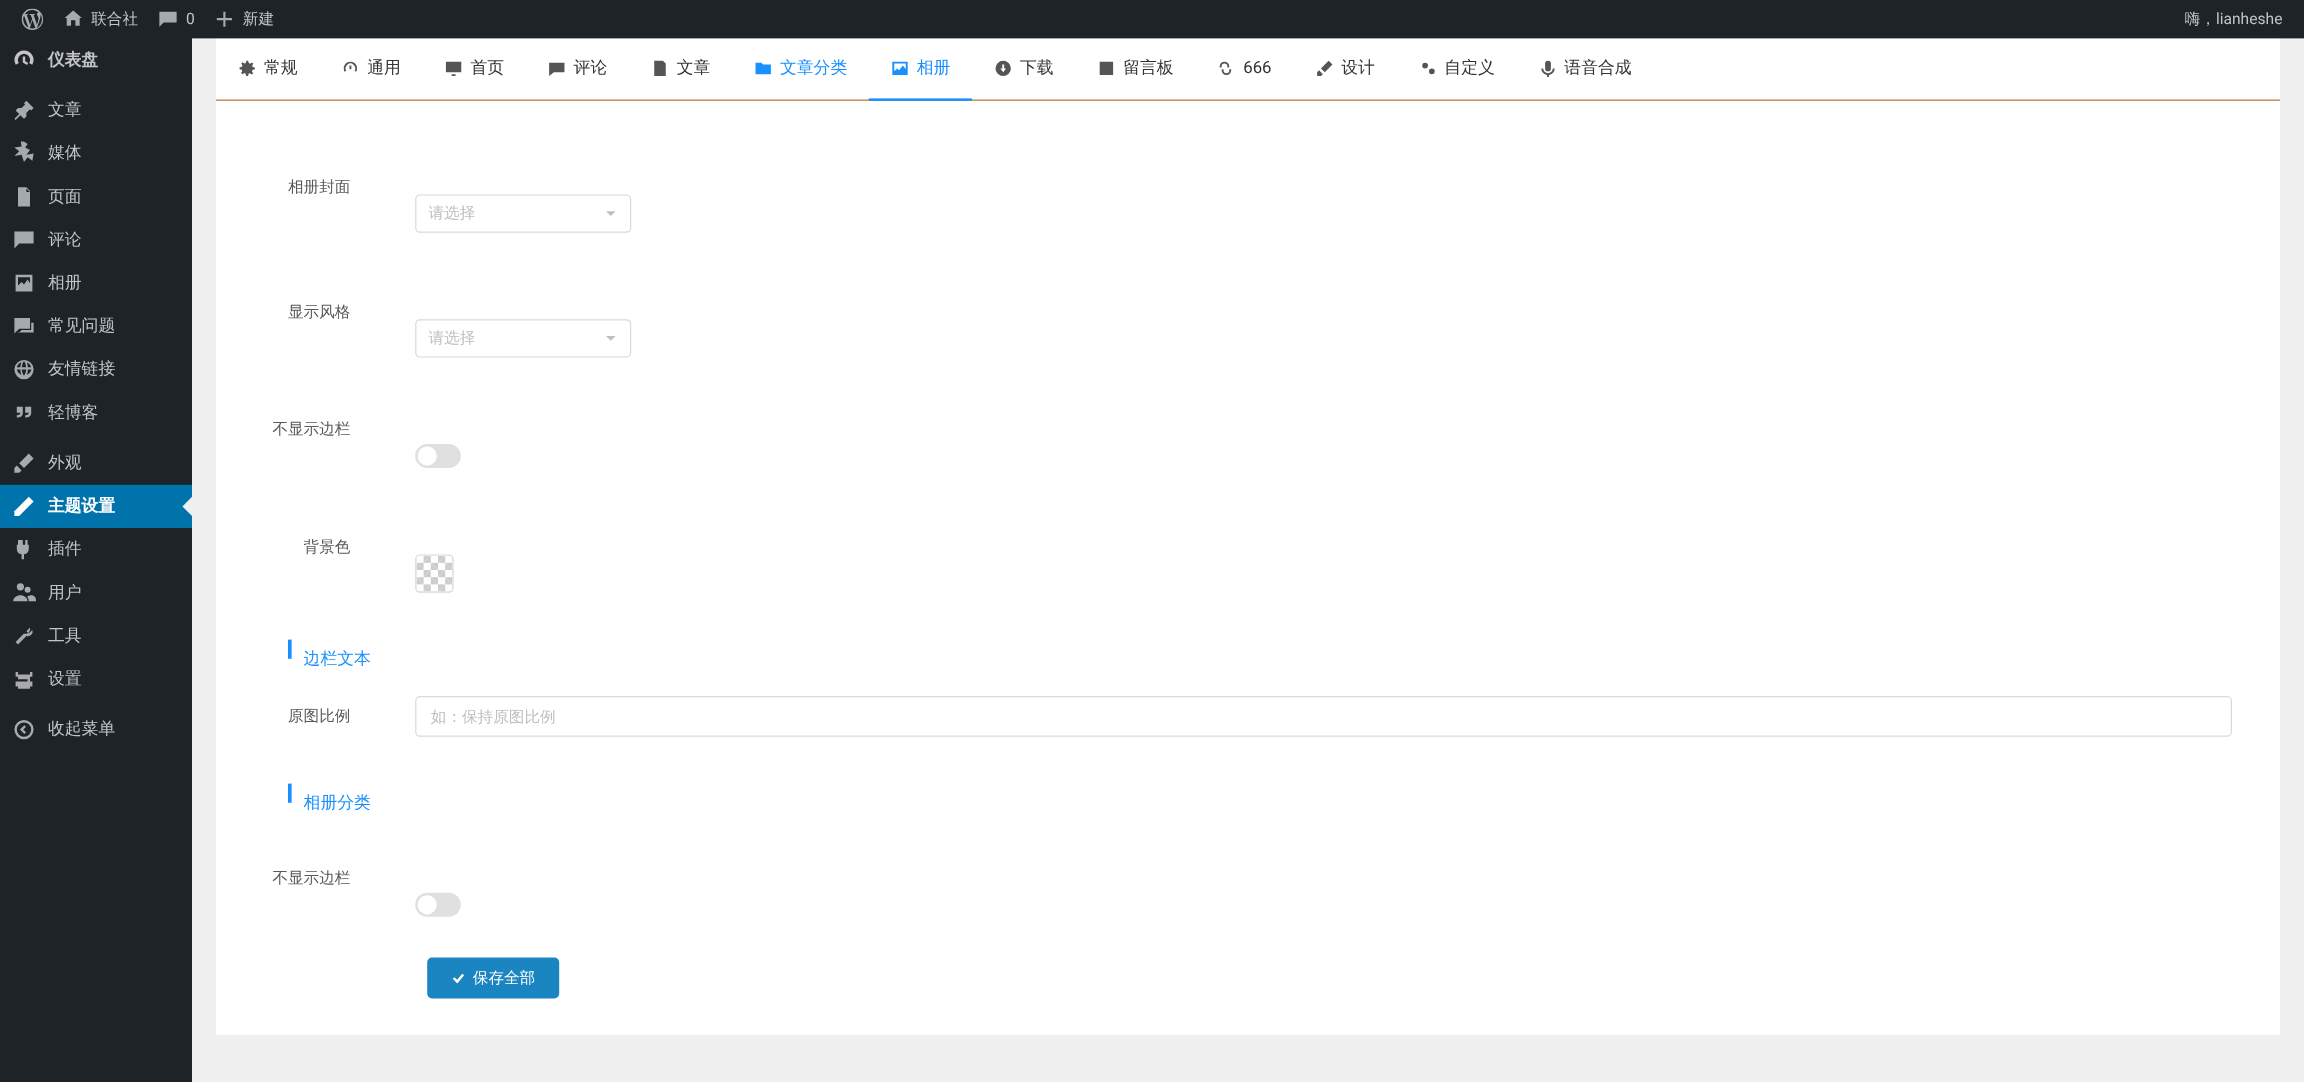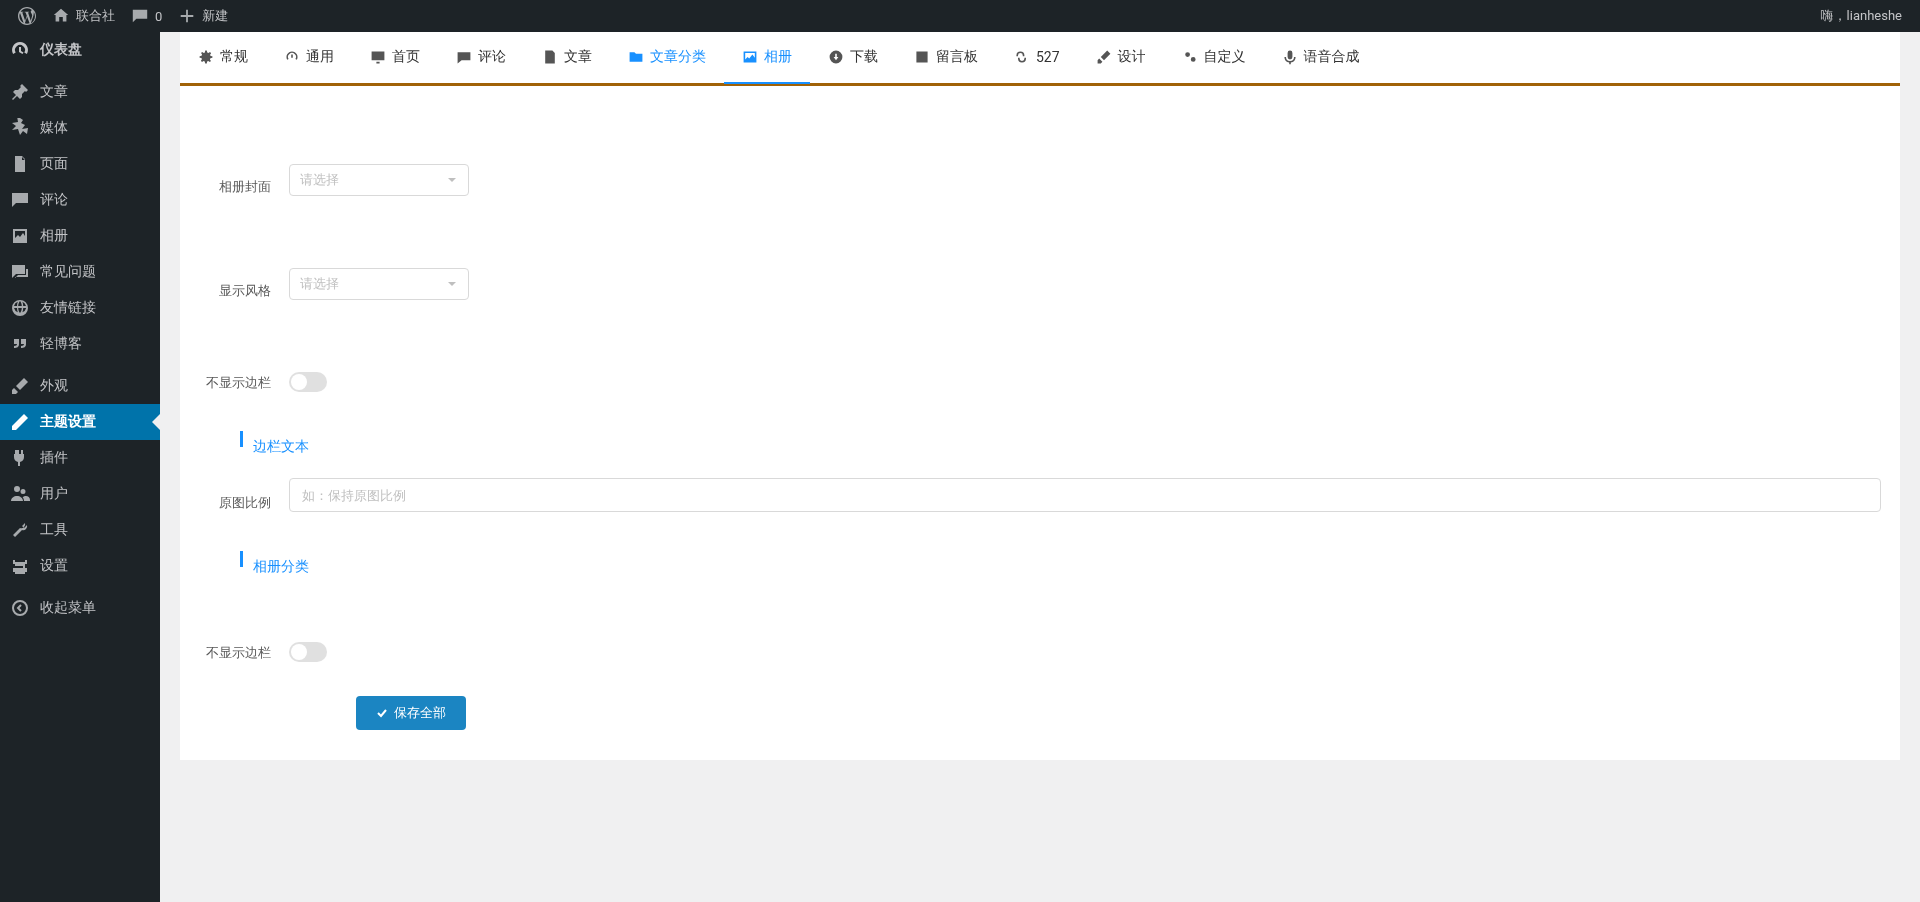--- a/index.html
+++ b/index.html
@@ -83,21 +83,21 @@
   }
   .content-inner {
     background: #fff;
     margin-top: 0;
   }
 
   
   .tab-nav {
     display: flex;
     gap: 0;
-    border-bottom: 3px solid #a16207;
+    border-bottom: 1px solid #a16207;
     background: #fff;
     padding: 0;
   }
   .tab-item {
     display: flex;
     align-items: center;
     gap: 6px;
     padding: 16px 18px;
     color: #333;
     cursor: pointer;
@@ -114,22 +114,23 @@
   .tab-item.artlink { color: #1890ff; justify-content: flex-end; }
   .tab-item.artlink svg { fill: #1890ff; }
 
   
   .form-body {
     background: #fff;
     padding: 20px 0 30px 0;
   }
   .form-row {
     display: flex;
-    align-items: flex-end;
-    padding: 14px 19px;
+    align-items: center;
+    padding: 14px 40px;
+    gap: 36px;
   }
   .form-label {
     width: 90px;
     text-align: right;
     padding-right: 18px;
     color: #595959;
     font-size: 13px;
   }
   .form-control-wrap { flex: 0 0 auto; margin-top: 44px; }
   .form-control-wide { flex: 1; }
@@ -412,21 +413,21 @@
       <div class="tab-item">
         <svg viewBox="0 0 20 20">
             <path d="M3 3h14v14H3V3zm11 3l-6 6-2 .5.5-2 6-6 1.5 1.5z"></path>
           </svg>
         <span>留言板</span>
       </div>
       <div class="tab-item">
         <svg viewBox="0 0 20 20">
             <path d="M8 5a3 3 0 00-3 3v1H3V8a5 5 0 0110 0v1h-2V8a3 3 0 00-3-3zm-3 6h2v1a3 3 0 006 0v-1h2v1a5 5 0 01-10 0v-1z"></path>
           </svg>
-        <span>527</span>
+        <span>666</span>
       </div>
       <div class="tab-item">
         <svg viewBox="0 0 20 20">
             <path d="M14 2l4 4-8 8-4-4 8-8zM4 12l4 4-2 2H2v-4l2-2z"></path>
           </svg>
         <span>设计</span>
       </div>
       <div class="tab-item">
         <svg viewBox="0 0 20 20">
             <path d="M7 4a3 3 0 100 6 3 3 0 000-6zm7 6a3 3 0 100 6 3 3 0 000-6z"></path>
@@ -467,20 +468,26 @@
         </div>
       </div>
 
       <div class="form-row">
         <div class="form-label">不显示边栏</div>
         <div class="form-control-wrap">
           <div class="switch"></div>
         </div>
       </div>
 
+      <div class="form-row">
+        <div class="form-label">背景色</div>
+        <div class="form-control-wrap">
+          <div class="color-swatch"></div>
+        </div>
+      </div>
 
       <div class="section-heading">
         <div class="bar"></div>
         <span>边栏文本</span>
       </div>
 
       <div class="form-row">
         <div class="form-label">原图比例</div>
         <div class="form-control-wide">
           <input class="text-input" type="text" placeholder="如：保持原图比例" style="">

